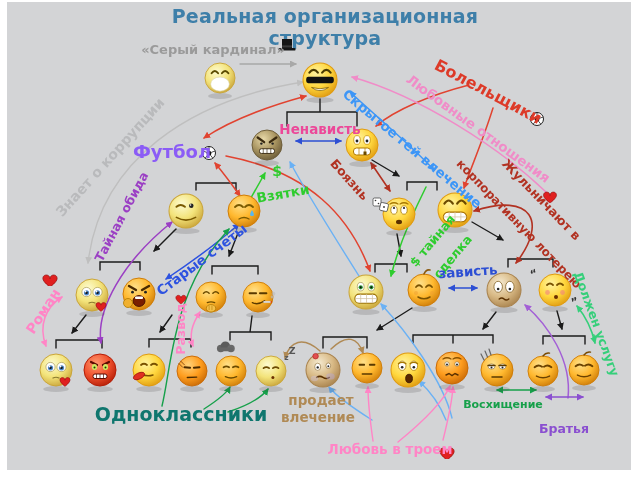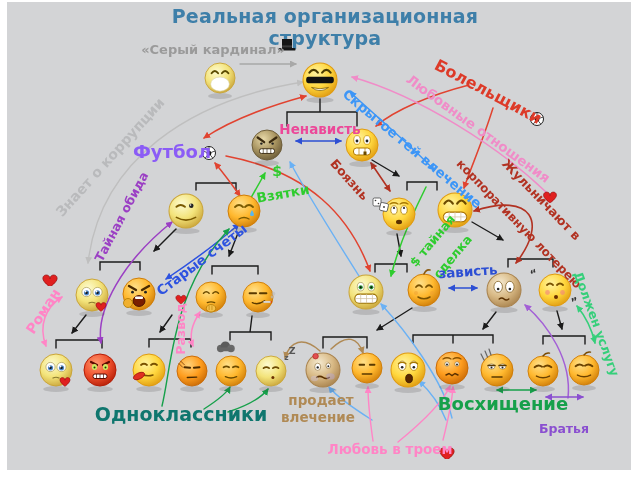--- a/index.html
+++ b/index.html
@@ -775,16 +775,16 @@
       <div class="lbl" style="left: 433px; top: 241px; font-size: 12.5px; color: rgb(46, 204, 46); transform: translate(-50%, -50%) rotate(-50deg);">$ тайная</div>
       <div class="lbl" style="left: 453px; top: 257px; font-size: 12.5px; color: rgb(46, 204, 46); transform: translate(-50%, -50%) rotate(-50deg);">сделка</div>
       <div class="lbl" style="left: 468px; top: 272px; font-size: 13.5px; color: rgb(45, 79, 212); transform: translate(-50%, -50%) rotate(-4deg);">зависть</div>
       <div class="lbl" style="left: 596px; top: 324px; font-size: 12.5px; color: rgb(53, 207, 122); transform: translate(-50%, -50%) rotate(70deg);">Должен услугу</div>
       <div class="lbl" style="left: 43px; top: 311px; font-size: 14px; color: rgb(255, 133, 198); transform: translate(-50%, -50%) rotate(-57deg);">Роман</div>
       <div class="lbl" style="left: 181px; top: 329px; font-size: 12.5px; color: rgb(255, 133, 198); transform: translate(-50%, -50%) rotate(-90deg);">Развод</div>
       <div class="lbl" style="left: 181px; top: 414px; font-size: 19px; color: #0f766e; transform: translate(-50%, -50%) rotate(0deg);">Одноклассники</div>
       <div class="lbl" style="left: 321px; top: 401px; font-size: 13.5px; color: rgb(176, 138, 85); transform: translate(-50%, -50%) rotate(0deg);">продает</div>
       <div class="lbl" style="left: 318px; top: 418px; font-size: 13.5px; color: rgb(176, 138, 85); transform: translate(-50%, -50%) rotate(0deg);">влечение</div>
       <div class="lbl" style="left: 390px; top: 450px; font-size: 13.5px; color: rgb(255, 133, 198); transform: translate(-50%, -50%) rotate(0deg);">Любовь в троем</div>
-      <div class="lbl" style="left: 503px; top: 404px; font-size: 18px; color: rgb(22, 160, 74); transform: translate(-50%, -50%) rotate(0deg);">Восхищение</div>
+      <div class="lbl" style="left: 503px; top: 404px; font-size: 11px; color: rgb(22, 160, 74); transform: translate(-50%, -50%) rotate(0deg);">Восхищение</div>
       <div class="lbl" style="left: 564px; top: 409px; font-size: 12.5px; color: rgb(138, 79, 208); transform: translate(-50%, -50%) rotate(0deg); margin-top: 20px;">Братья</div>
     </div>
 </div>
 
 </body></html>

